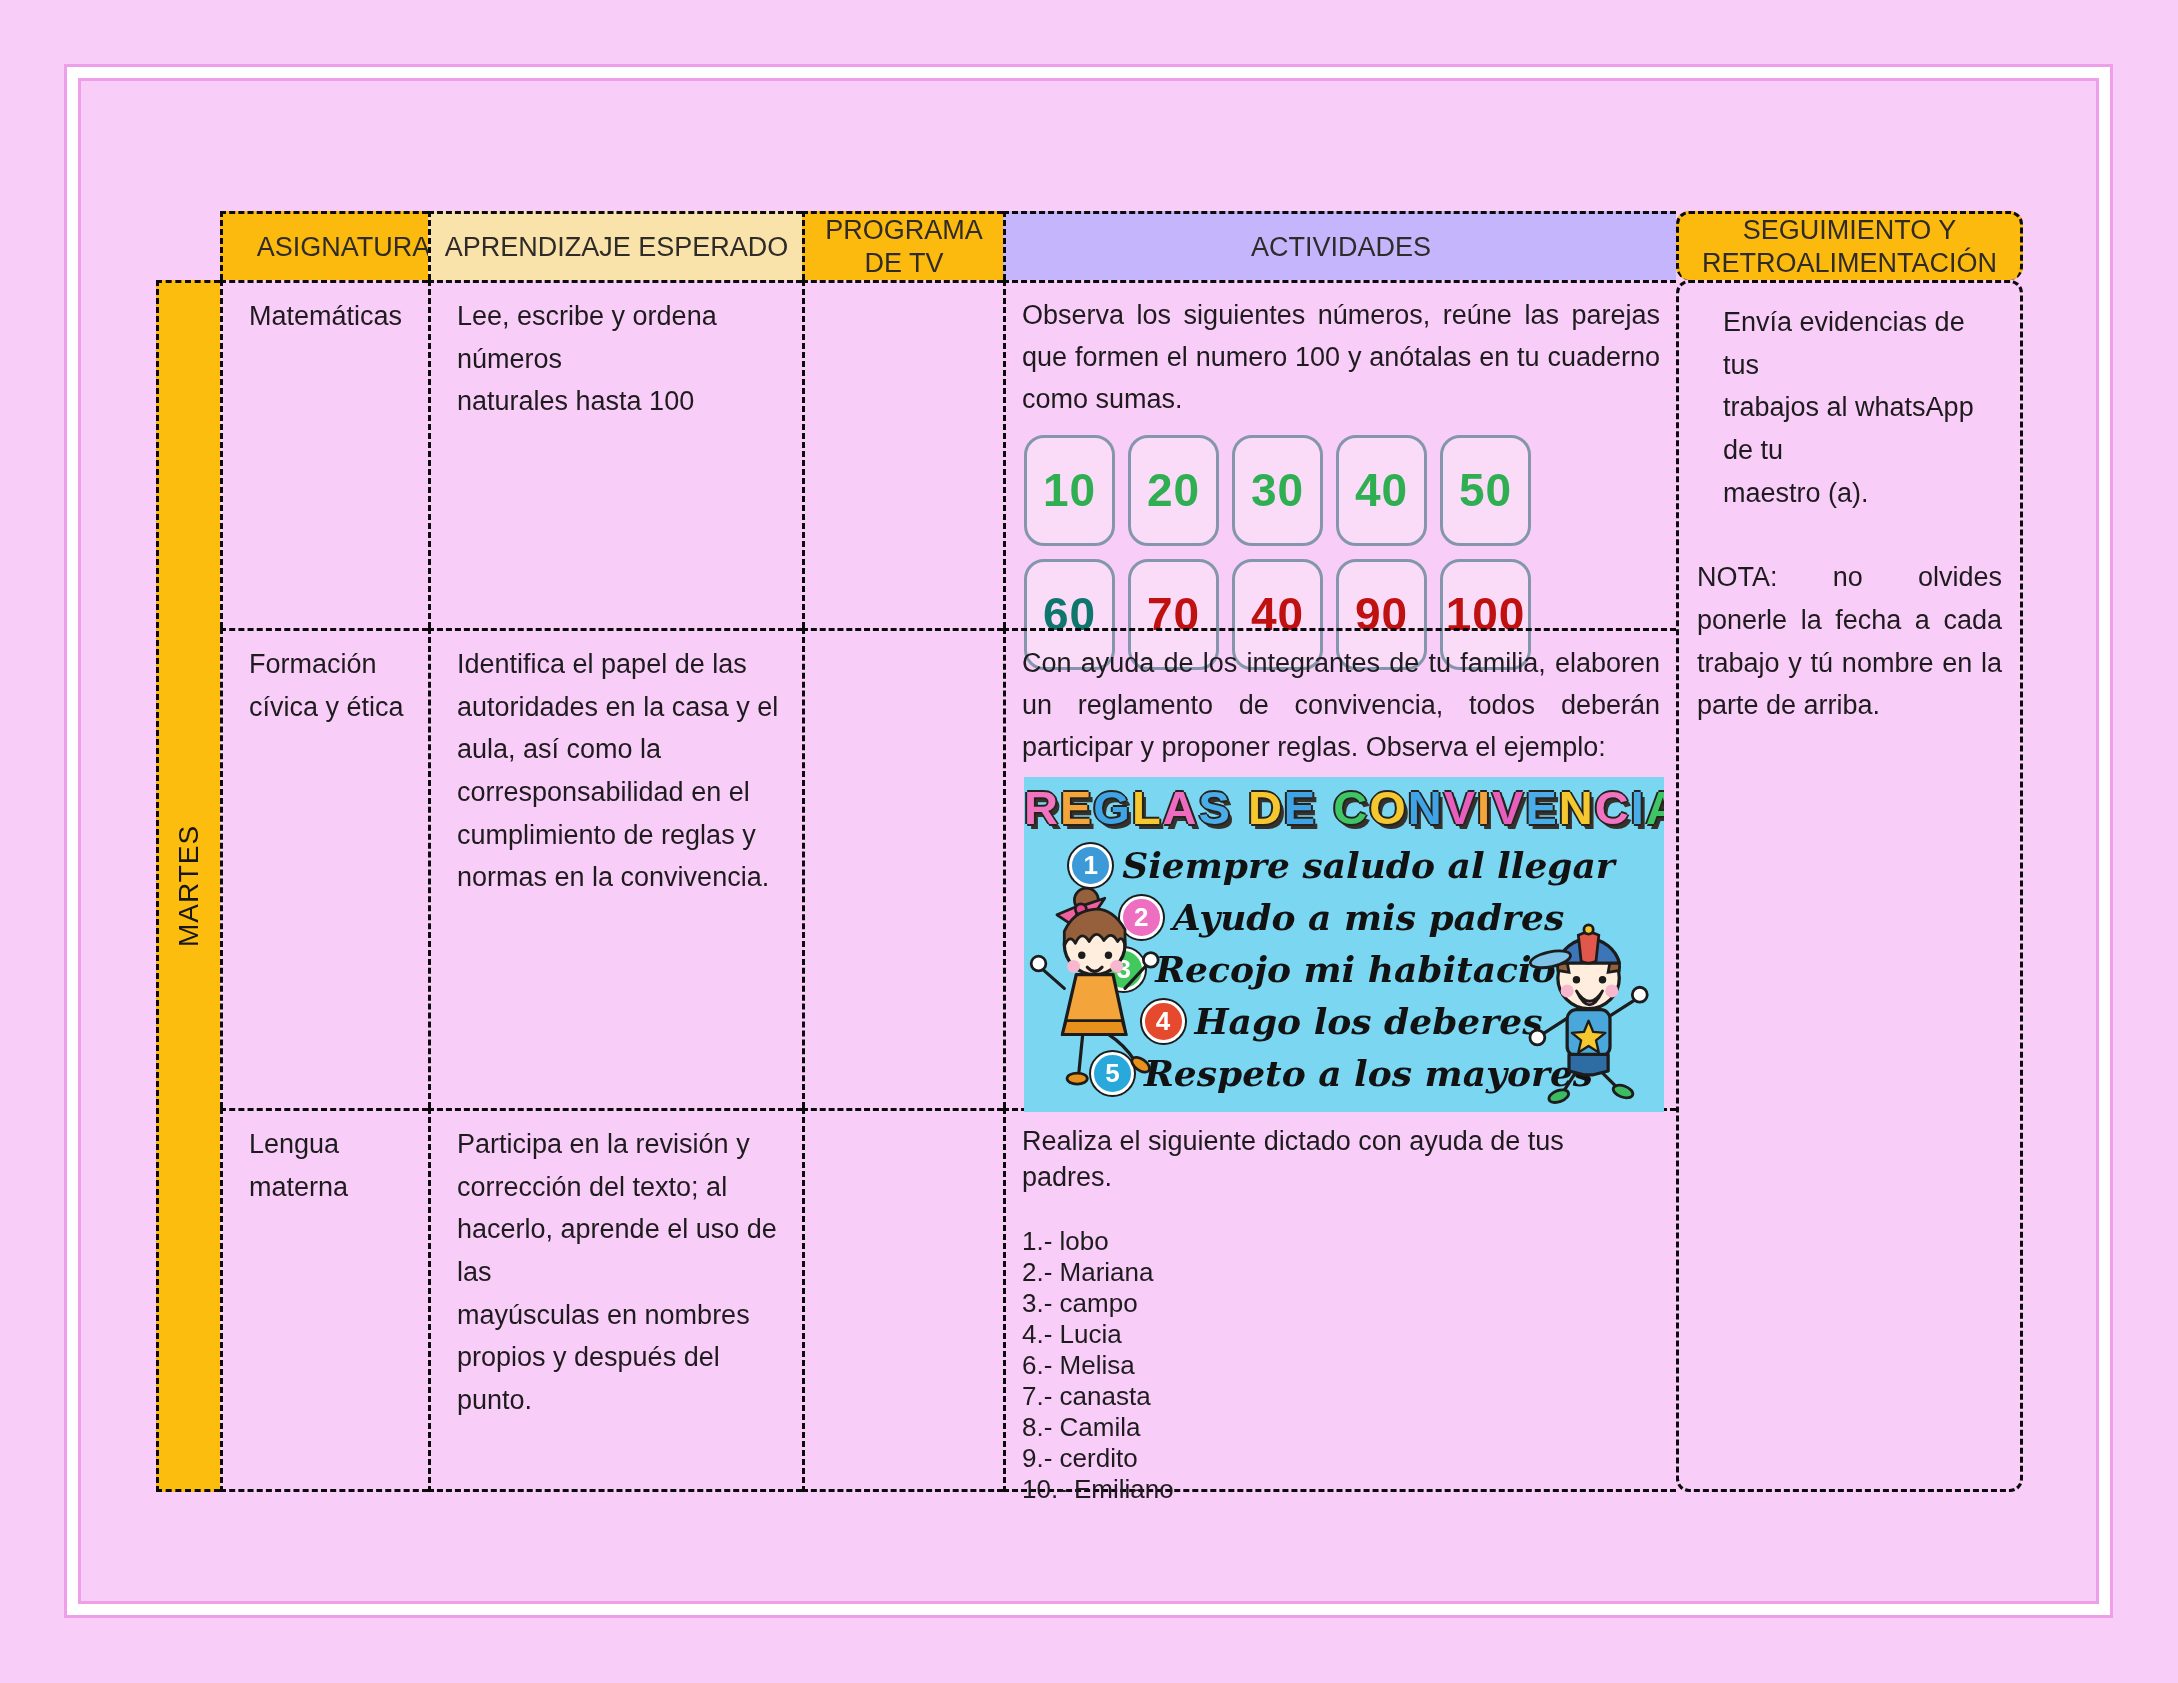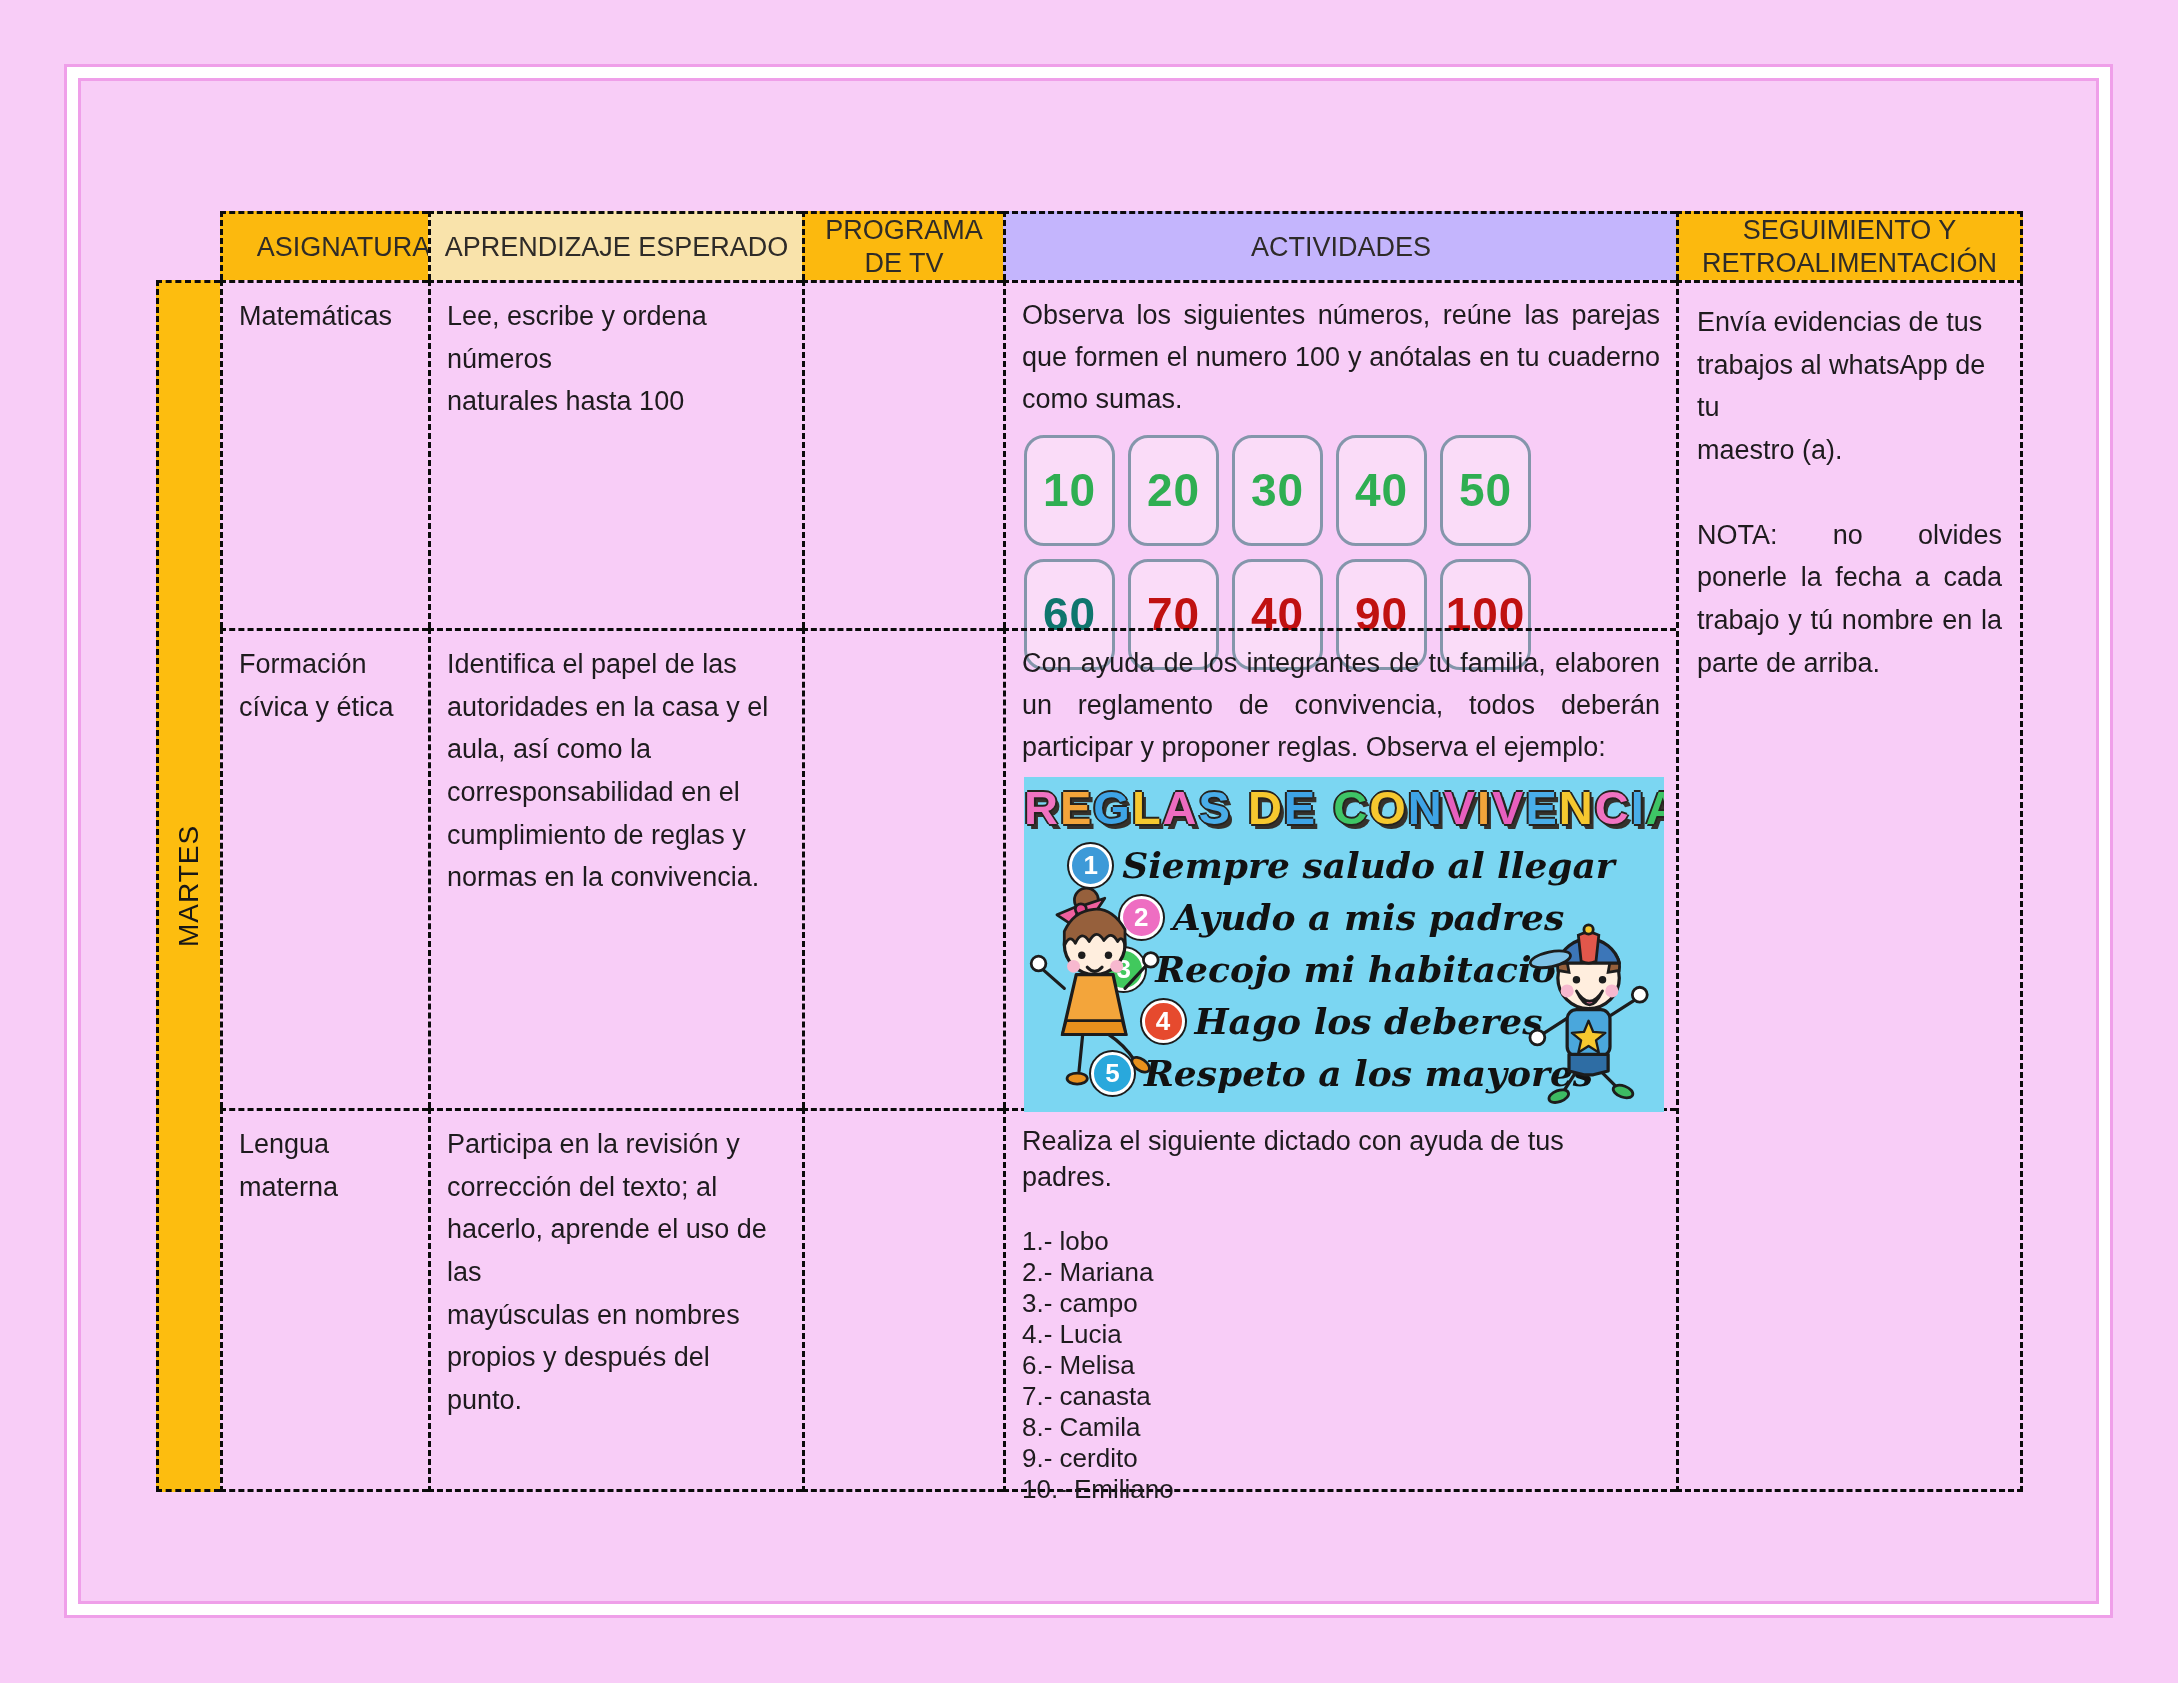--- a/index.html
+++ b/index.html
@@ -19,37 +19,37 @@
   
   .tbl{
     position:absolute;left:156px;top:211px;
     display:grid;
     grid-template-columns:64px 208px 374px 201px 673px 347px;
     grid-template-rows:69px 348px 480px 384px;
   }
   .cell,.hdr,.day,.corner{box-sizing:border-box;}
   .bt{border-top:3px dashed #0b0b0b;}
   .bl{border-left:3px dashed #0b0b0b;}
-  .br{border-right:3px dashed #0b0b0b;}
+  .br{border-right:3px dashed #0b0b0b;border-radius:13px;}
   .bb{border-bottom:3px dashed #0b0b0b;}
   .hdr{
     display:flex;align-items:center;justify-content:center;text-align:center;
     font-size:27px;line-height:33px;color:#2e2b28;padding:0 8px;
   }
   .day{
     grid-column:1;grid-row:2 / span 3;background:#fdbd0f;
     display:flex;align-items:center;justify-content:center;
   }
   .day-text{
     transform:rotate(-90deg);white-space:nowrap;
     font-size:28px;letter-spacing:1px;color:#171717;
   }
   .corner{grid-column:1;grid-row:1;}
   .cell{padding:12px 16px;font-size:27px;line-height:1.58;}
-  .pre{white-space:pre-line;}
+  .pre{white-space:pre-line;padding-left:26px;}
   .just{text-align:justify;}
   .cell p{margin:0 0 0 0;}
   .seg p{margin:6px 2px 0 2px;}
   .seg .nota{margin-top:42px;}
   
   .cards{
     display:grid;grid-template-columns:repeat(5,91px);
     grid-auto-rows:111px;gap:13px;margin-top:14px;margin-left:2px;
   }
   .card{

